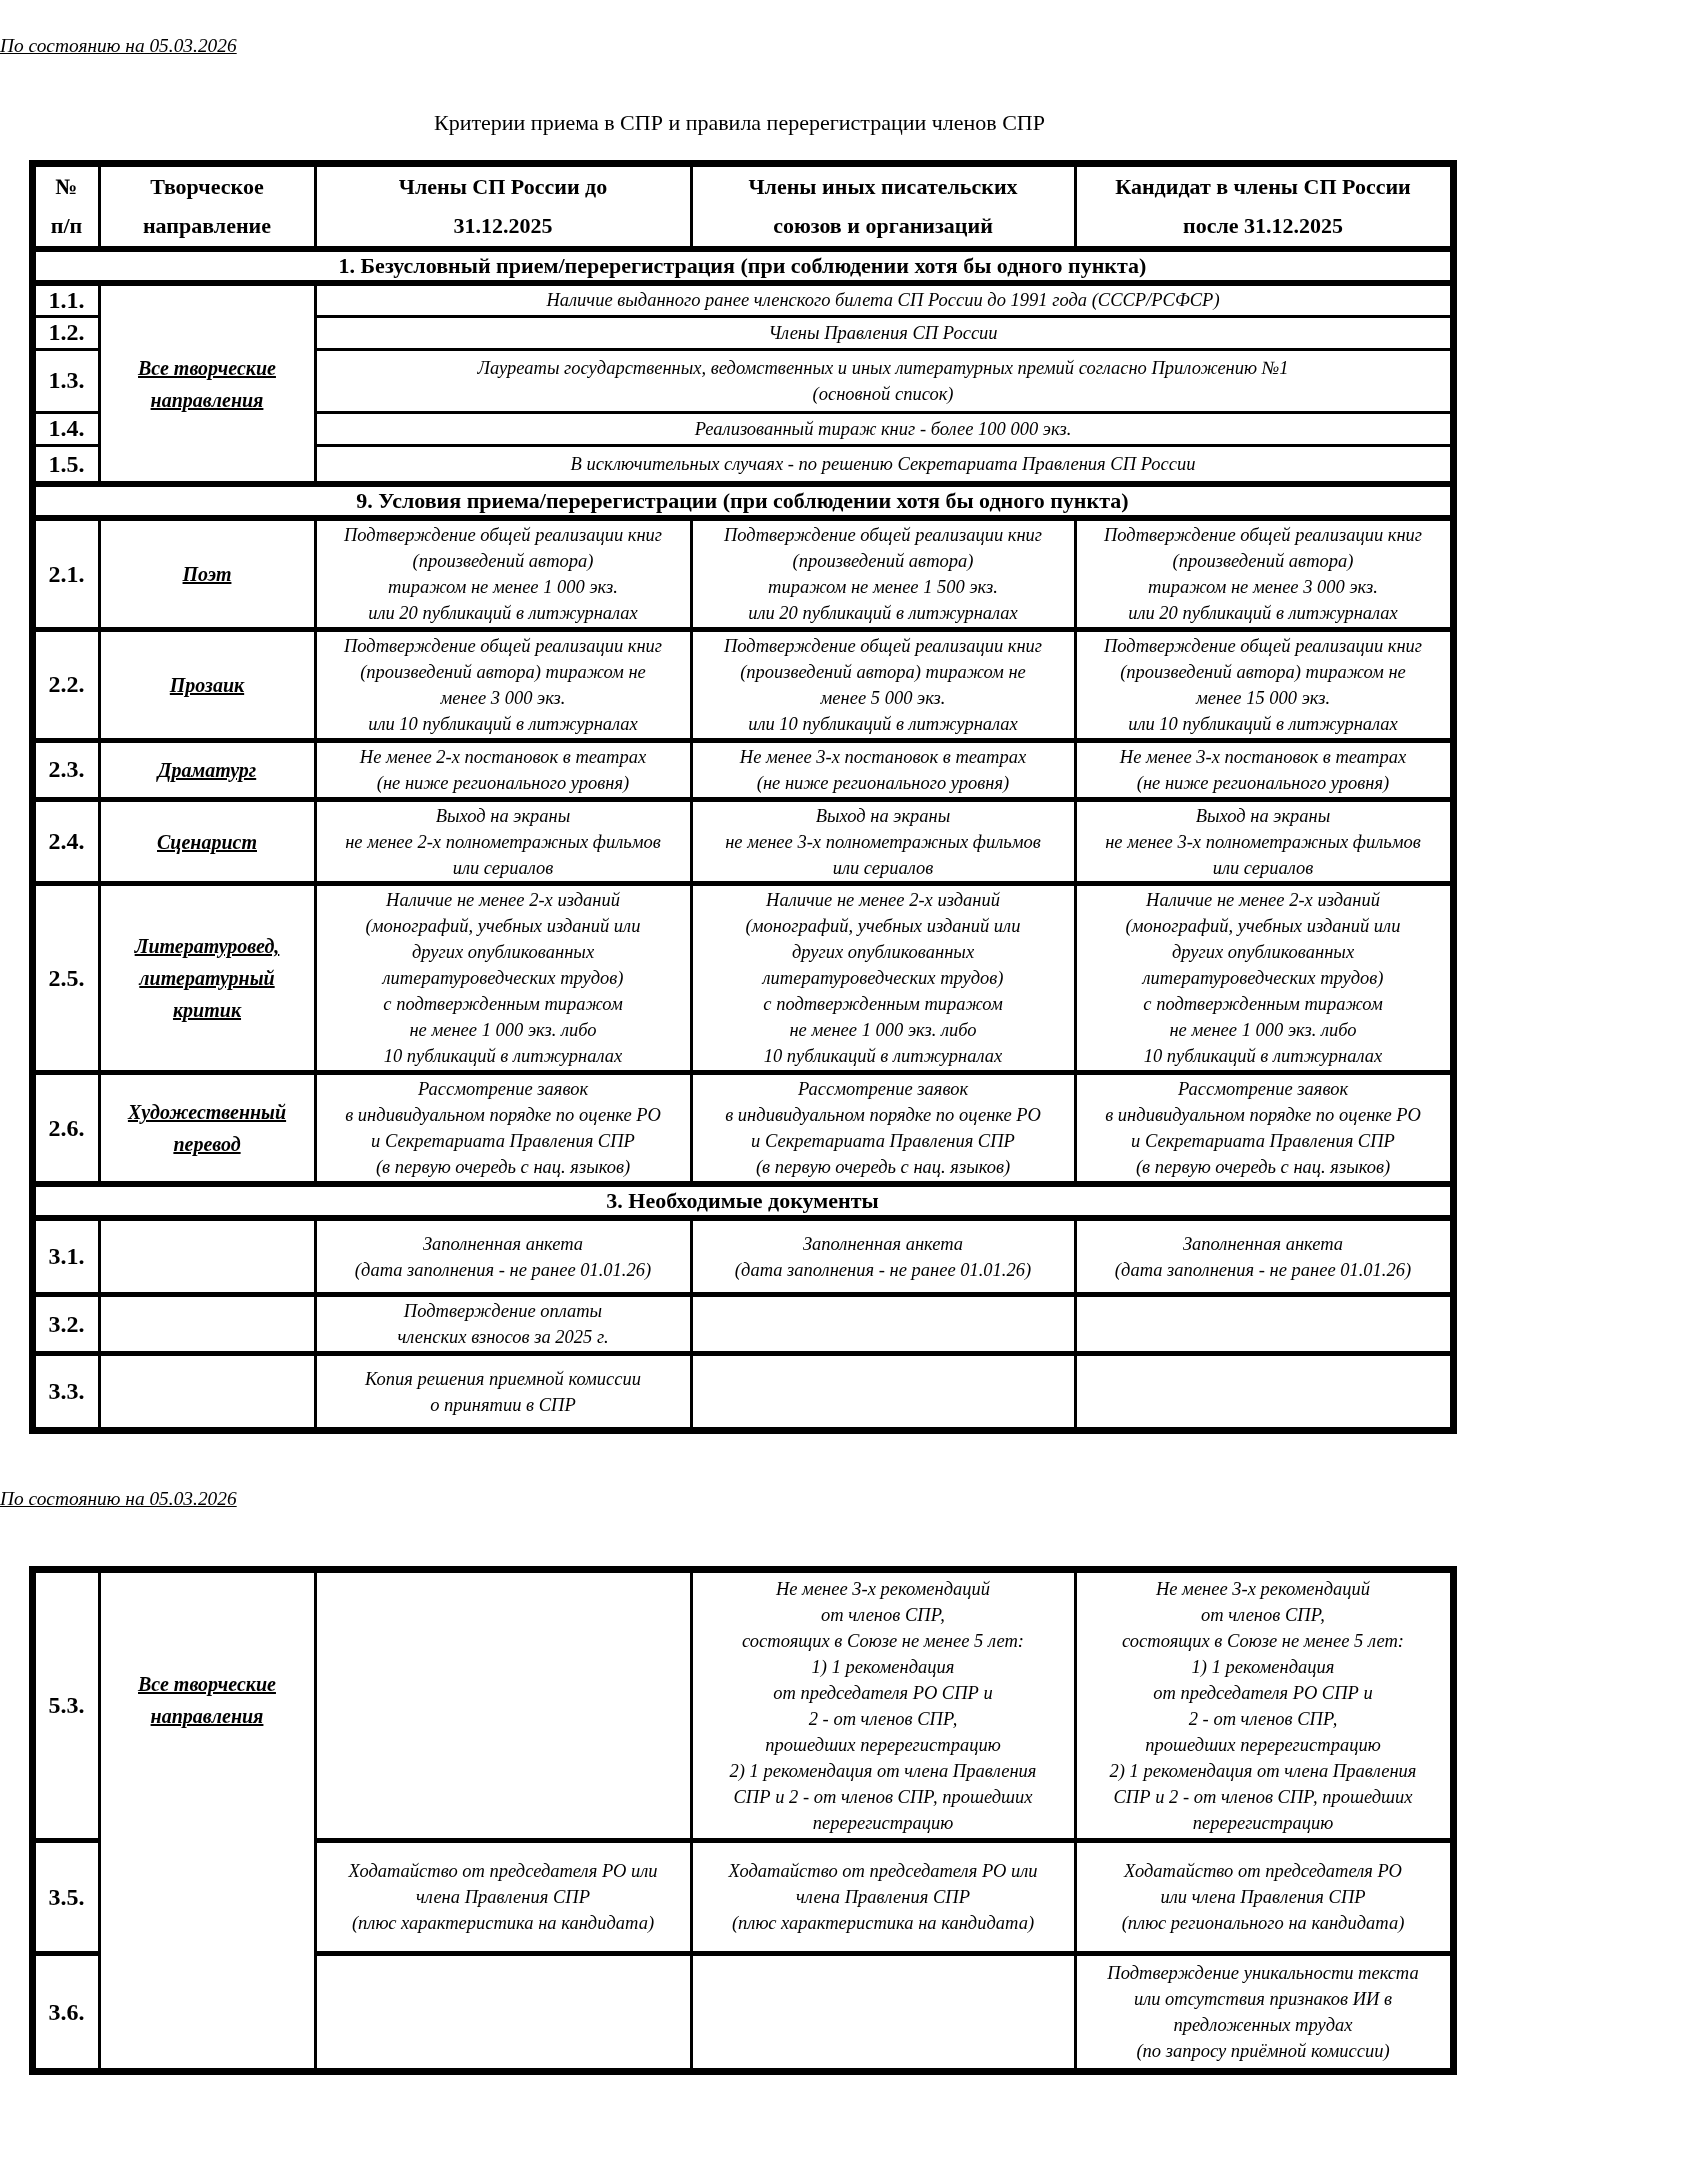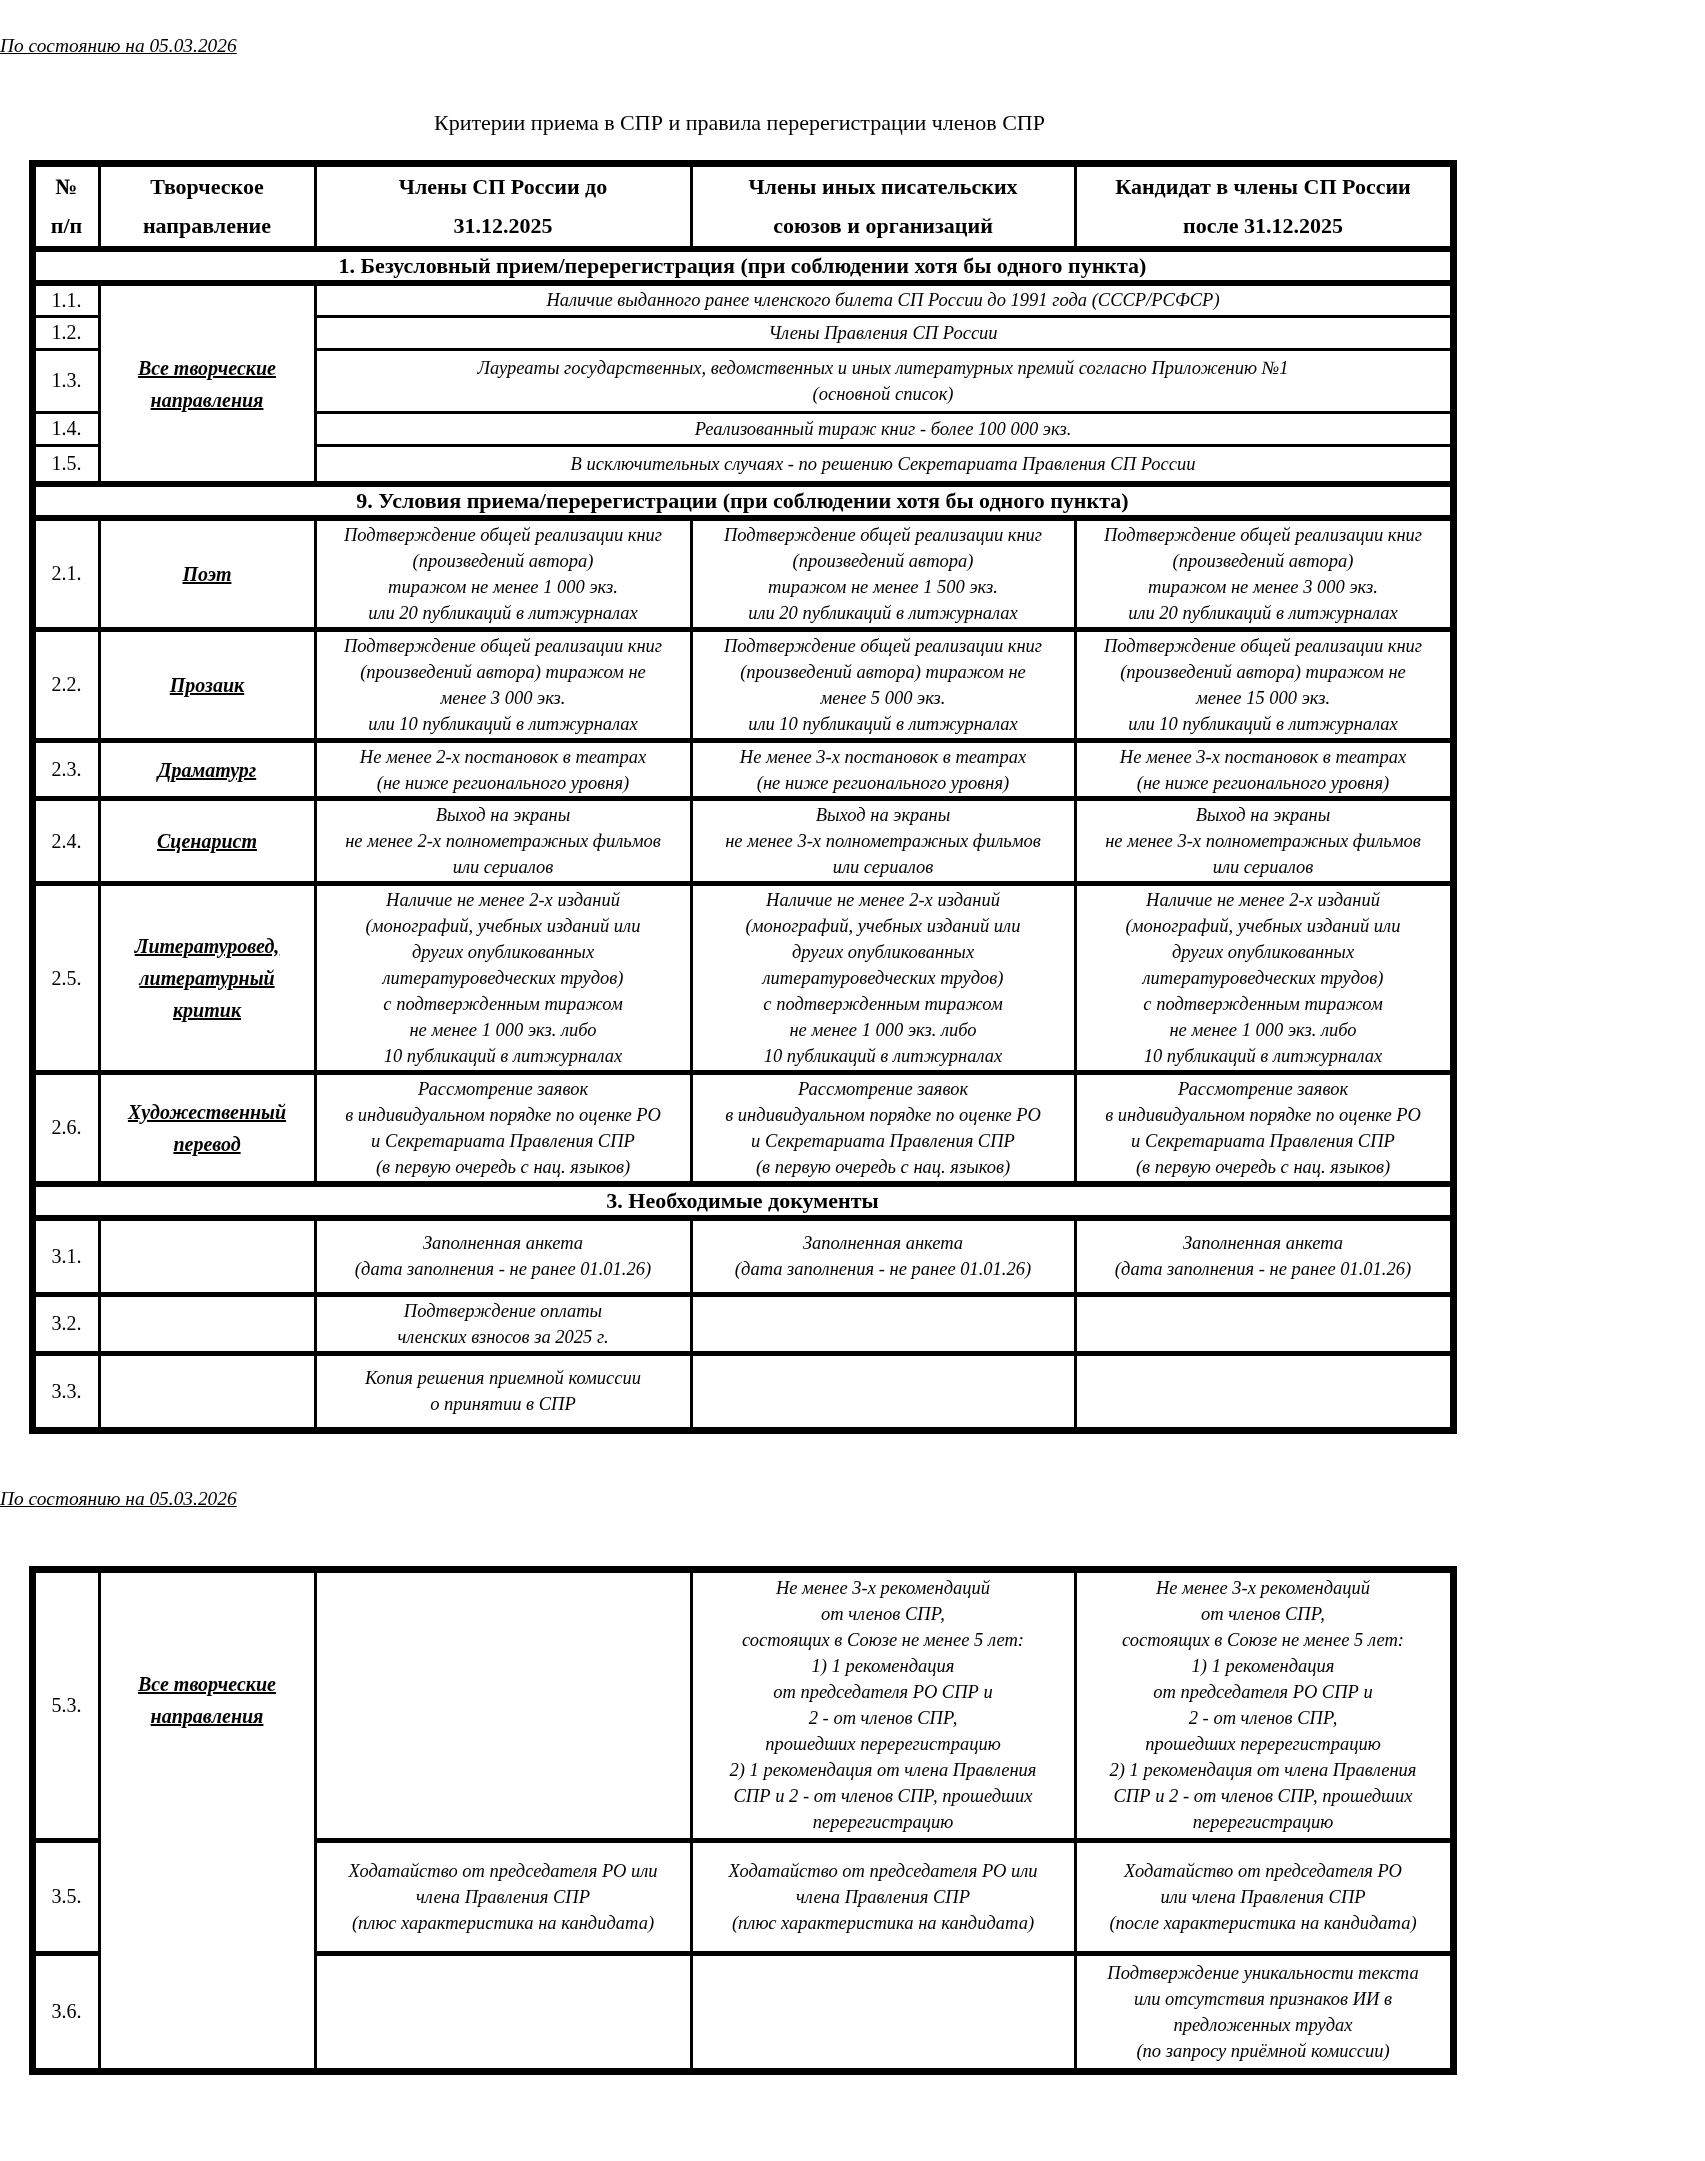--- a/index.html
+++ b/index.html
@@ -58,22 +58,22 @@
     white-space: pre-line;
   }
   .banner td {
     font-size: 22px;
     font-weight: bold;
     border-top-width: 6.3px;
     border-bottom-width: 6.3px;
     white-space: pre-line;
   }
   .num {
-    font-size: 20px;
-    font-weight: normal;
+    font-size: 24px;
+    font-weight: bold;
   }
   .dir-label {
     font-size: 20px;
     font-weight: bold;
     font-style: italic;
     line-height: 32px;
     white-space: pre-line;
   }
   .dir-label span { text-decoration: underline; margin-top: 40px; }
   .cell {
@@ -335,21 +335,21 @@
   <tr class="h-r35 hr-thick">
     <td class="num">3.5.</td>
     <td class="cell">Ходатайство от председателя РО или
 члена Правления СПР
 (плюс характеристика на кандидата)</td>
     <td class="cell">Ходатайство от председателя РО или
 члена Правления СПР
 (плюс характеристика на кандидата)</td>
     <td class="cell">Ходатайство от председателя РО
 или члена Правления СПР
-(после характеристика на кандидата)</td>
+(плюс регионального на кандидата)</td>
   </tr>
   <tr class="h-r36 hr-thick">
     <td class="num">3.6.</td>
     <td class="cell"></td>
     <td class="cell"></td>
     <td class="cell">Подтверждение уникальности текста
 или отсутствия признаков ИИ в
 предложенных трудах
 (по запросу приёмной комиссии)</td>
   </tr>

